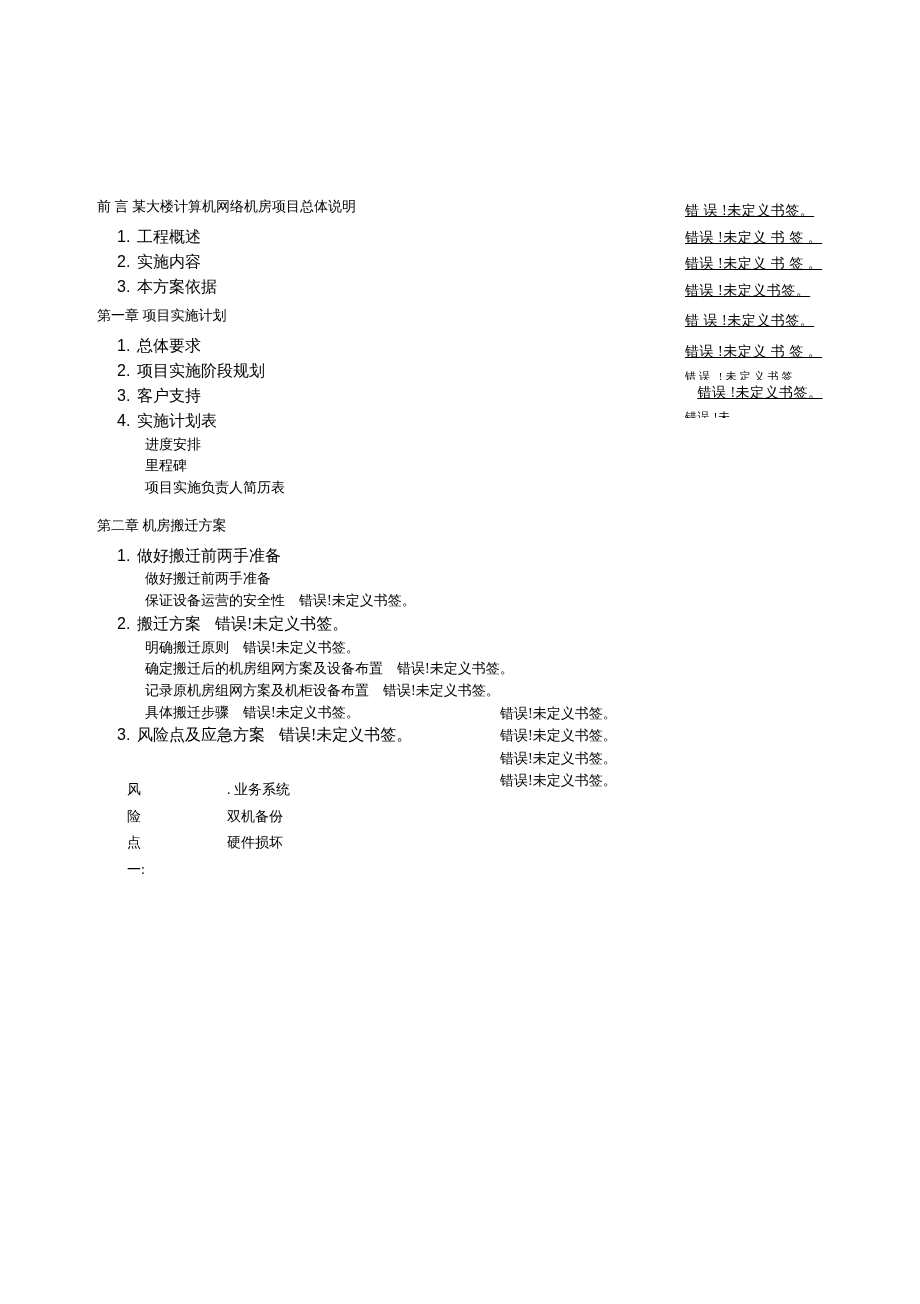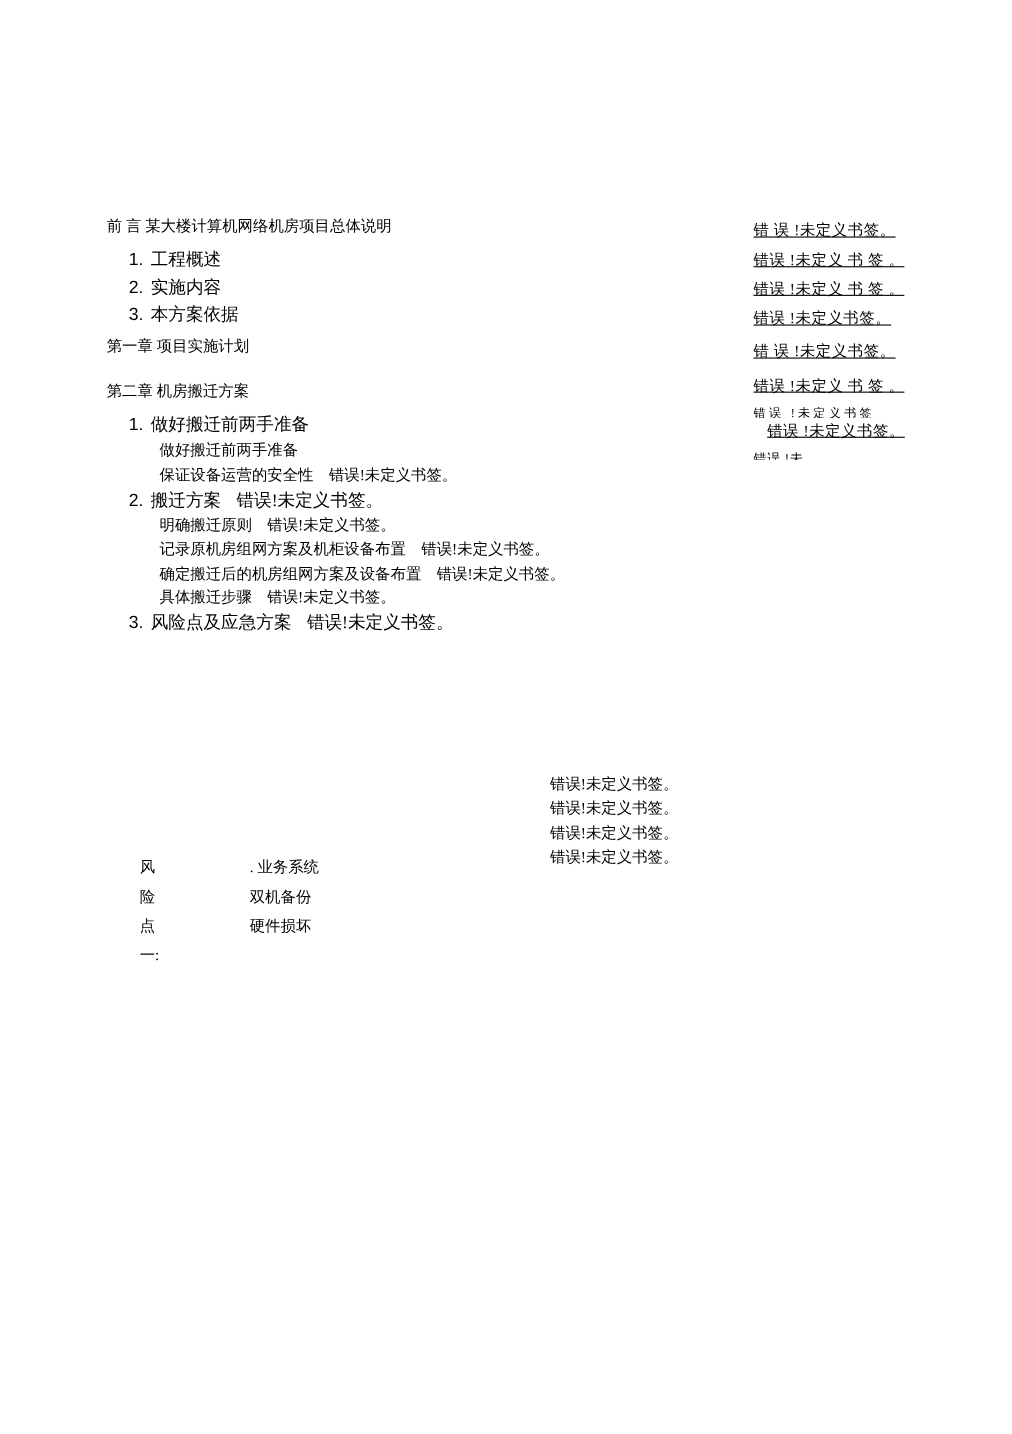--- a/index.html
+++ b/index.html
@@ -85,32 +85,41 @@
   <div class="toc-h1">前 言 某大楼计算机网络机房项目总体说明</div>
 
   <ul class="toc-list">
     <li class="toc-li"><span class="toc-num">1.</span><span>工程概述</span></li>
     <li class="toc-li"><span class="toc-num">2.</span><span>实施内容</span></li>
     <li class="toc-li"><span class="toc-num">3.</span><span>本方案依据</span></li>
   </ul>
 
   <div class="toc-h1">第一章 项目实施计划</div>
 
+  <ul class="toc-list">
+    <li class="toc-li"><span class="toc-num">1.</span><span>总体要求</span></li>
+    <li class="toc-li"><span class="toc-num">2.</span><span>项目实施阶段规划</span></li>
+    <li class="toc-li"><span class="toc-num">3.</span><span>客户支持</span></li>
+    <li class="toc-li"><span class="toc-num">4.</span><span>实施计划表</span></li>
+    <li class="toc-sub">进度安排</li>
+    <li class="toc-sub">里程碑</li>
+    <li class="toc-sub">项目实施负责人简历表</li>
+  </ul>
 
   <div class="gap"></div>
   <div class="toc-h1">第二章 机房搬迁方案</div>
 
   <ul class="toc-list">
     <li class="toc-li"><span class="toc-num">1.</span><span>做好搬迁前两手准备</span></li>
     <li class="toc-sub">做好搬迁前两手准备</li>
     <li class="toc-sub"><span>保证设备运营的安全性</span><span class="err-inline">错误!未定义书签。</span></li>
     <li class="toc-li"><span class="toc-num">2.</span><span>搬迁方案</span><span class="err-inline">错误!未定义书签。</span></li>
     <li class="toc-sub2"><span>明确搬迁原则</span><span class="err-inline">错误!未定义书签。</span></li>
+    <li class="toc-sub2"><span>确定搬迁后的机房组网方案及设备布置</span><span class="err-inline">错误!未定义书签。</span></li>
     <li class="toc-sub2"><span>记录原机房组网方案及机柜设备布置</span><span class="err-inline">错误!未定义书签。</span></li>
-    <li class="toc-sub2"><span>确定搬迁后的机房组网方案及设备布置</span><span class="err-inline">错误!未定义书签。</span></li>
     <li class="toc-sub2"><span>具体搬迁步骤</span><span class="err-inline">错误!未定义书签。</span></li>
     <li class="toc-li"><span class="toc-num">3.</span><span>风险点及应急方案</span><span class="err-inline">错误!未定义书签。</span></li>
   </ul>
 </div>
 
 <div class="right-col">
   <div>错 误 !未定义书签。</div>
   <div>错误 !未定义 书 签 。</div>
   <div>错误 !未定义 书 签 。</div>
   <div>错误 !未定义书签。</div>

